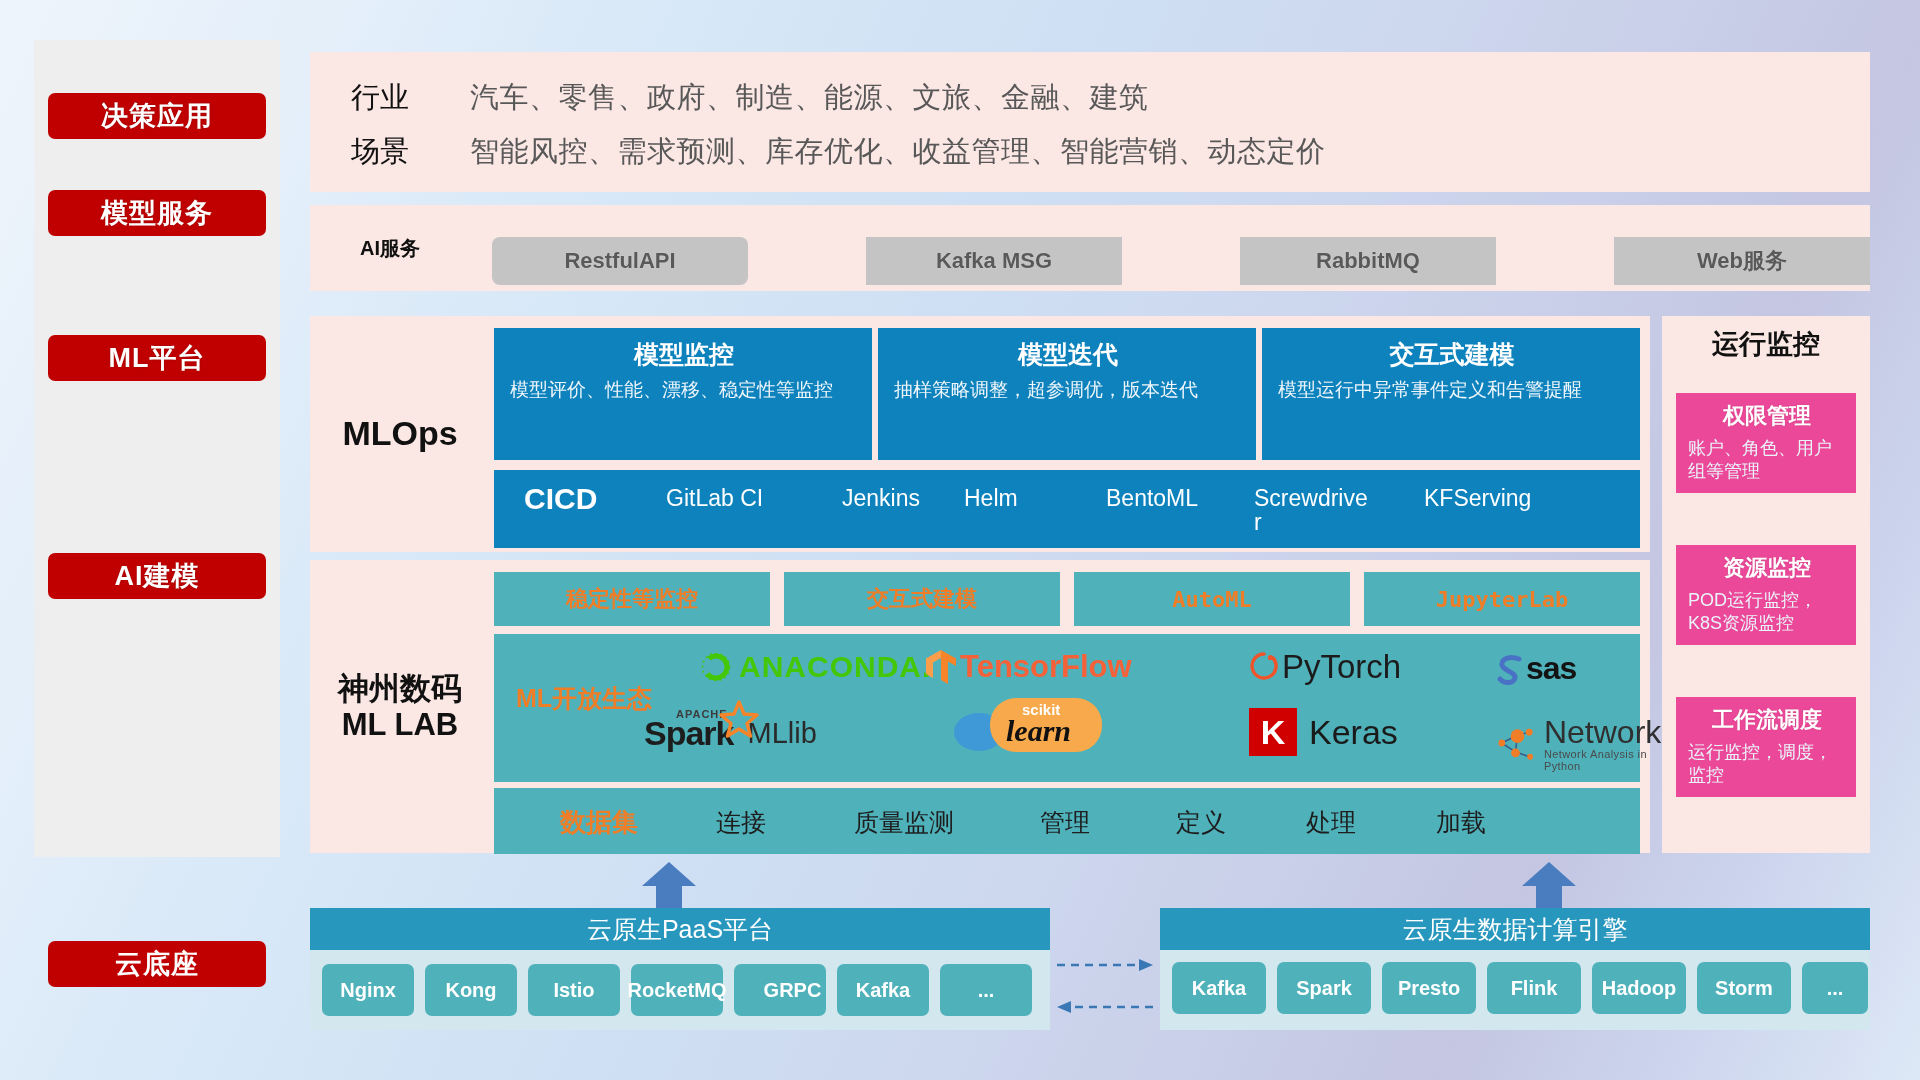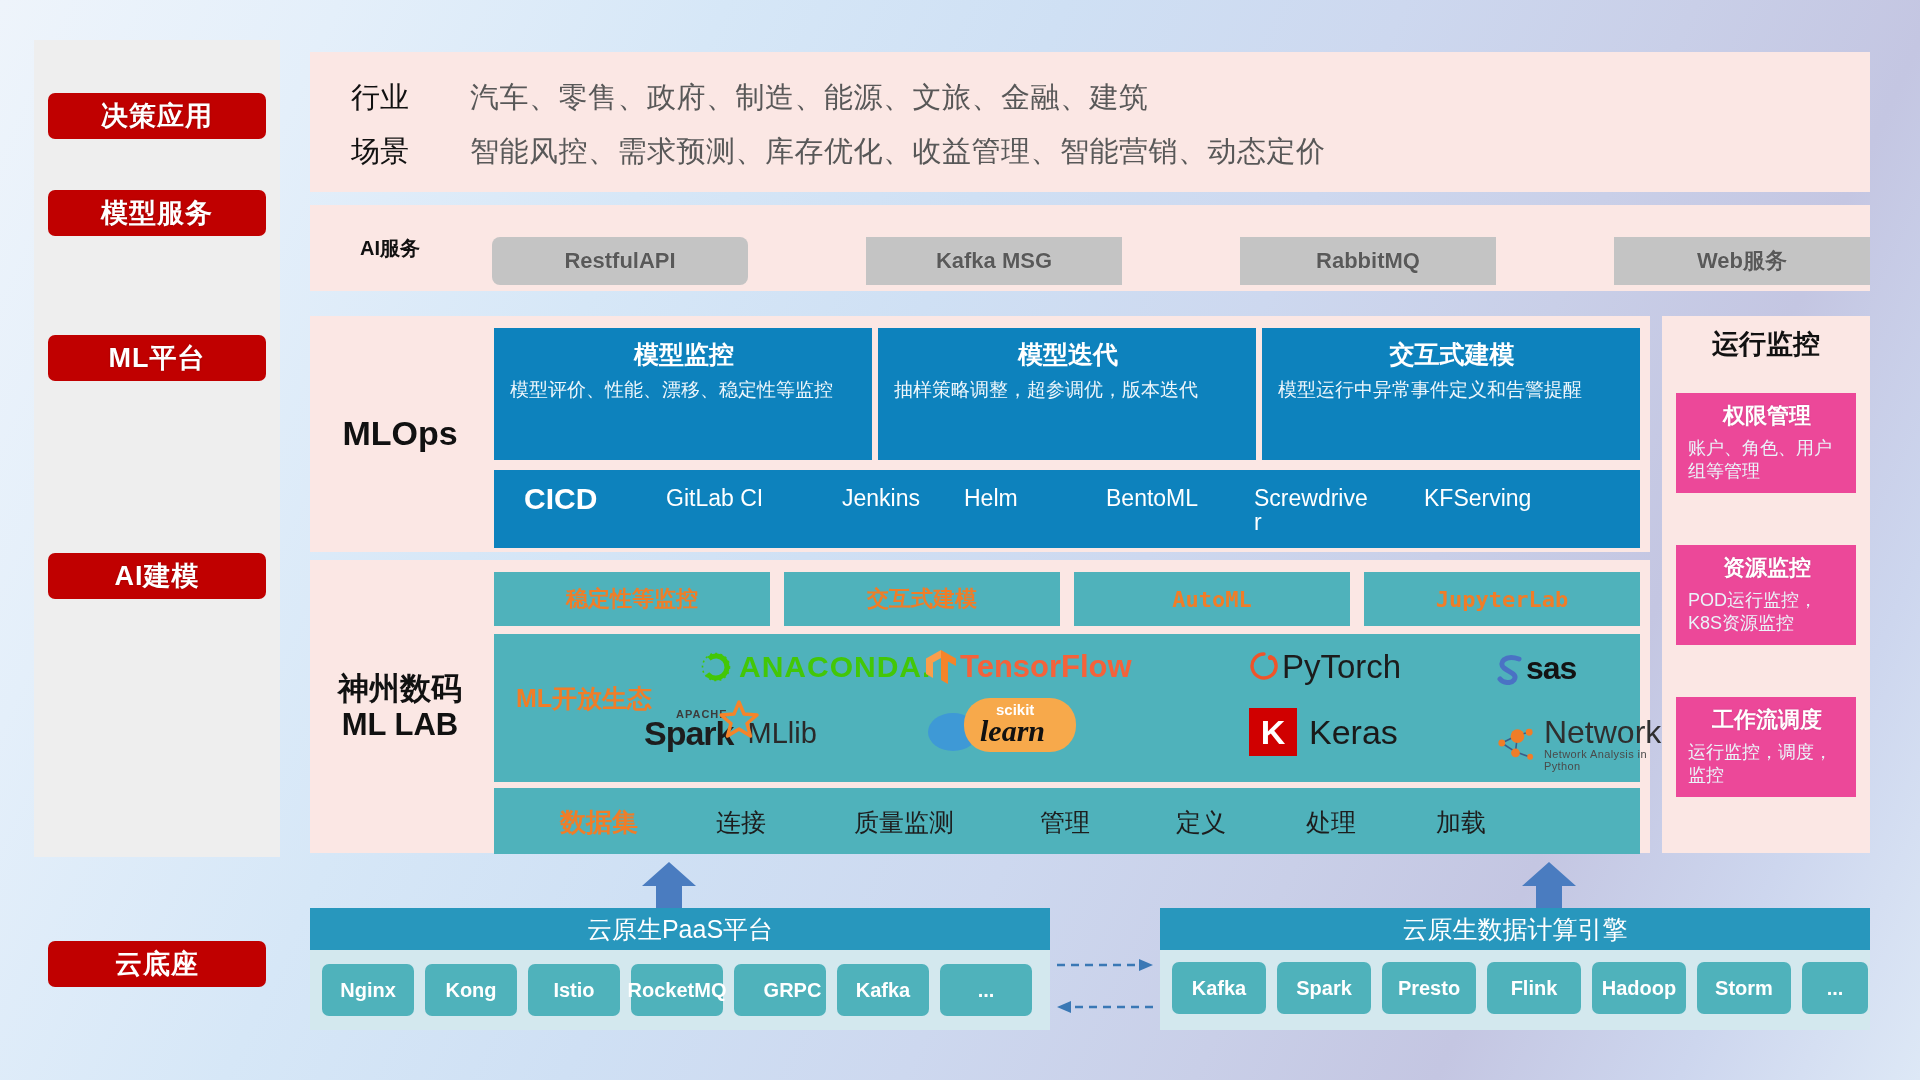--- a/index.html
+++ b/index.html
@@ -221,21 +221,21 @@
 
   <div class="logo" style="left:150px;top:80px;">
     <span style="position:absolute;left:32px;top:-6px;font-size:11px;color:#3c3c3c;letter-spacing:1px;font-weight:bold;">APACHE</span>
     <svg width="42" height="40" viewBox="0 0 42 40" style="position:absolute;left:74px;top:-14px;">
       <path d="M21 2 l5 12 13 1 -10 8.5 3.5 12.5 -11.5 -7 -11.5 7 3.5 -12.5 -10 -8.5 13 -1z" fill="none" stroke="#f5842a" stroke-width="3.4" stroke-linejoin="round"></path>
     </svg>
     <span class="logo-text" style="font-size:34px;color:#1d1d1d;letter-spacing:-1px;">Spark</span>
     <span class="logo-text" style="font-size:29px;color:#2a2a2a;font-weight:normal;margin-left:14px;">MLlib</span>
   </div>
 
-  <div class="logo" style="left:432px;top:72px;text-align:right;">
+  <div class="logo" style="left:458px;top:72px;text-align:right;">
     <svg width="54" height="48" viewBox="0 0 54 48">
       <ellipse cx="27" cy="26" rx="25" ry="19" fill="#3e99d6"></ellipse>
     </svg>
     <div style="position:absolute;left:38px;top:-8px;width:112px;height:54px;background:#f7a94b;border-radius:26px;"></div>
     <span style="position:absolute;left:70px;top:-5px;font-size:15px;color:#fff;font-weight:bold;">scikit</span>
     <span style="position:absolute;left:54px;top:8px;font-size:30px;color:#111;font-style:italic;font-weight:bold;font-family:'Liberation Serif',serif;">learn</span>
   </div>
 
   <div class="logo" style="left:755px;top:74px;">
     <div style="width:48px;height:48px;background:#d00000;display:flex;align-items:center;justify-content:center;">

